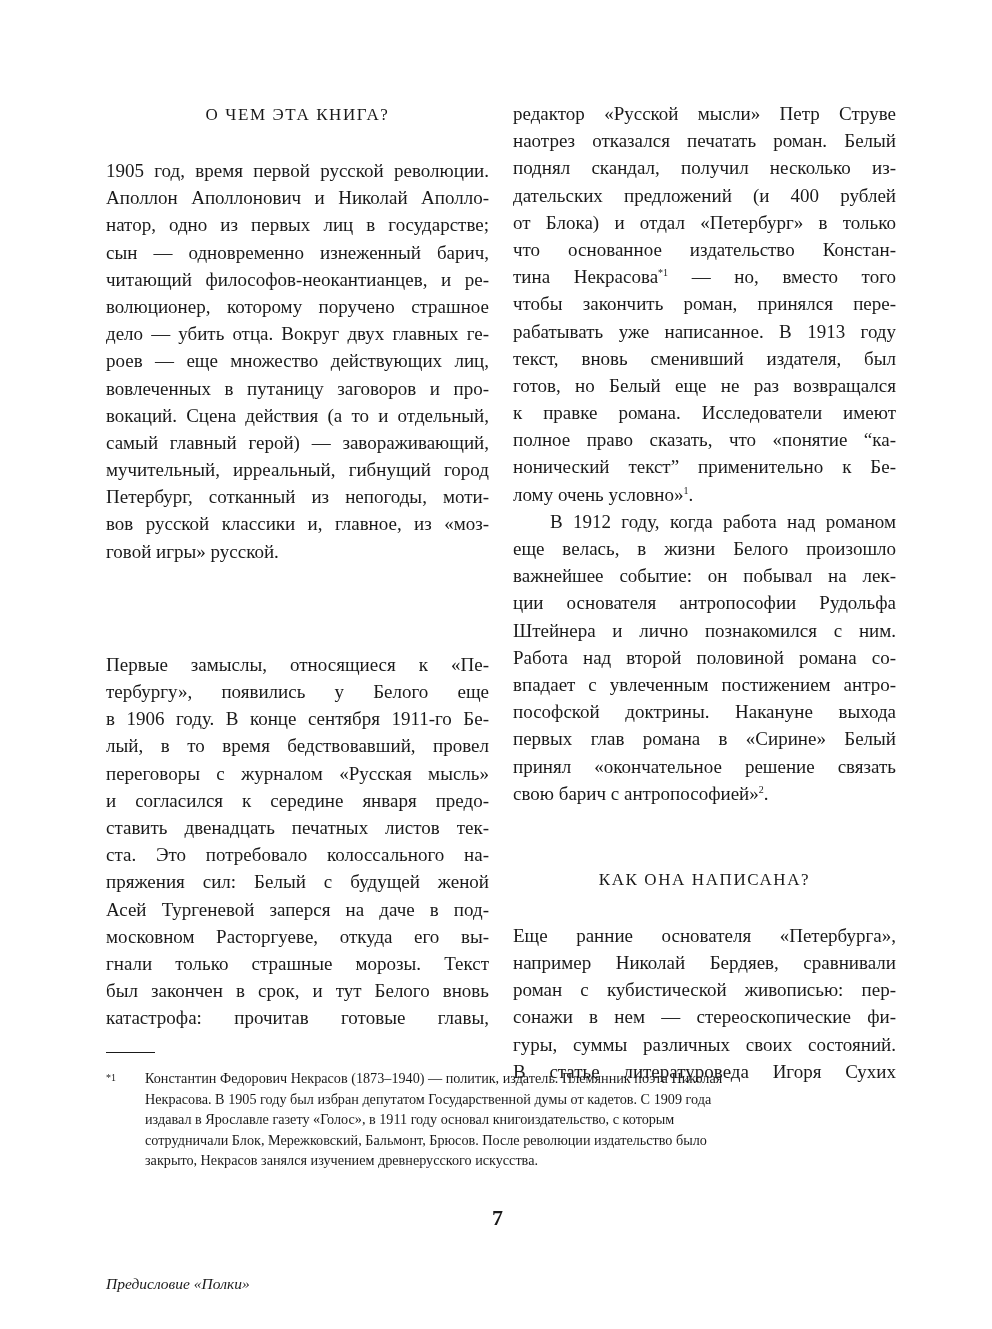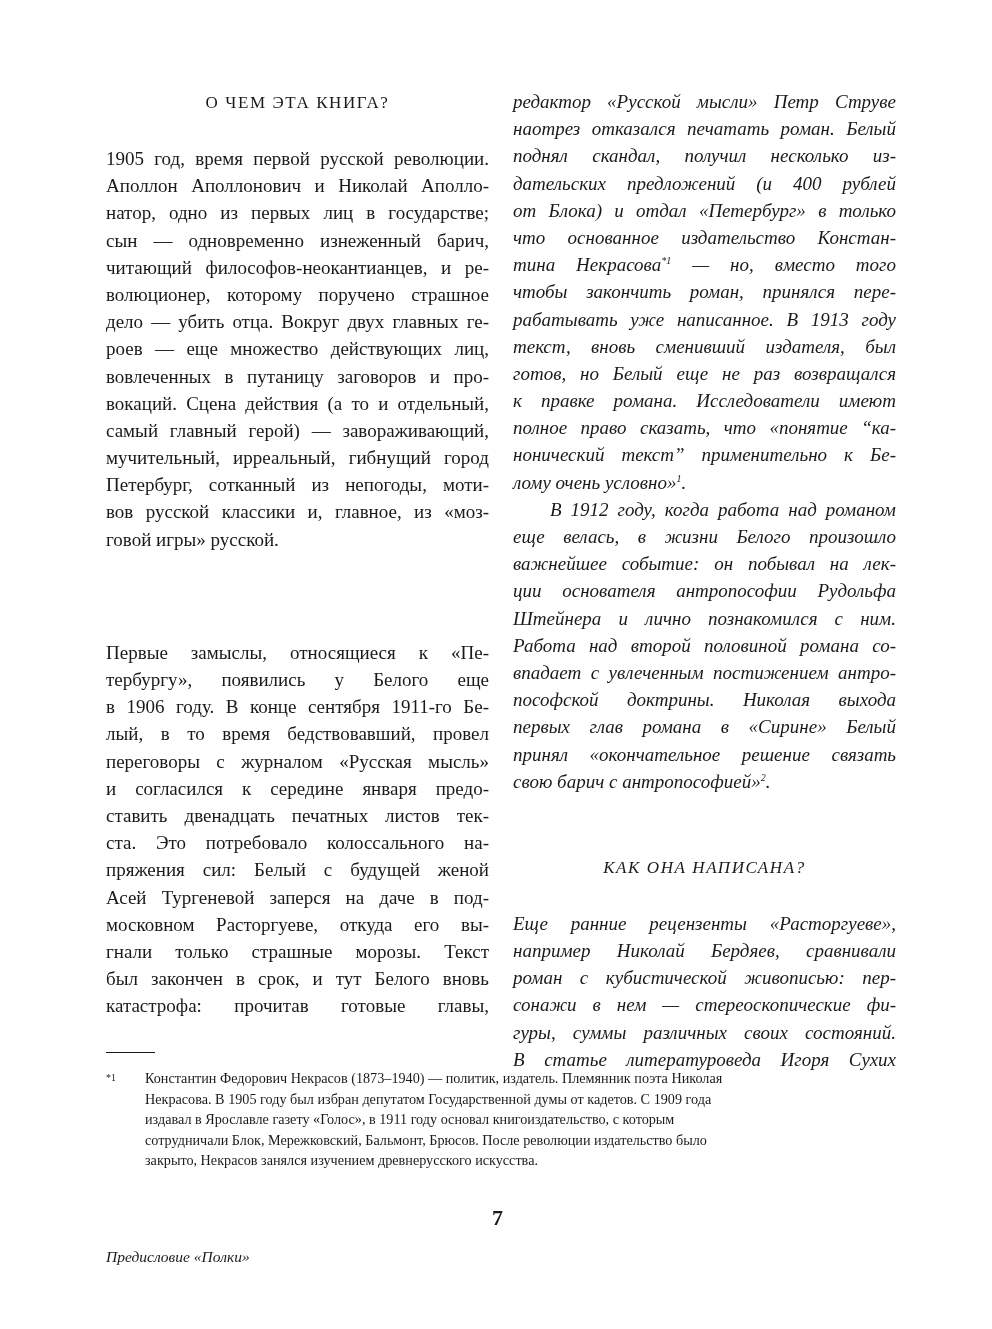--- a/index.html
+++ b/index.html
@@ -1,33 +1,33 @@
 <!DOCTYPE html>
 <html><head>
   <meta charset="utf-8">
   <style>
     html, body { margin: 0; padding: 0; background: #ffffff; }
     body { width: 992px; height: 1329px; position: relative; overflow: hidden; color: #1a1a1a; font-family: "Liberation Serif", "DejaVu Serif", serif; }
-    .col { position: absolute; top: 88px; width: 383px; }
+    .col { position: absolute; top: 100px; width: 383px; }
     .col-left { left: 106px; }
-    .col-right { left: 513px; font-style: italic; }
+    .col-right { left: 513px; }
     .heading { text-align: center; font-size: 17px; letter-spacing: 1.6px; line-height: 29px; margin: 0; font-weight: normal; }
     .para { font-size: 19px; line-height: 27.2px; margin: 0; text-align: justify; hyphens: manual; }
     .line { display: block; text-align: justify; text-align-last: justify; white-space: nowrap; height: 27.2px; }
     .line.last { text-align-last: left; }
     .indent { text-indent: 37px; }
     sup { font-size: 10px; line-height: 0; vertical-align: 7px; }
     .gap-a { height: 28px; }
     .gap-b { height: 58px; }
     .footnote-rule { position: absolute; left: 106px; top: 1052px; width: 49px; height: 1.3px; background: #1a1a1a; }
     .footnote { position: absolute; left: 106px; top: 1068px; width: 780px; font-size: 14.2px; line-height: 20.6px; }
     .fn-mark { position: absolute; left: 0; top: 0; font-size: 10px; }
     .fn-text { margin-left: 39px; }
     .fn-line { display: block; white-space: nowrap; }
-    .footer-title { position: absolute; left: 106px; top: 1248px; font-size: 15.5px; font-style: italic; }
+    .footer-title { position: absolute; left: 106px; top: 1275px; font-size: 15.5px; font-style: italic; }
     .page-num { position: absolute; left: 492px; top: 1205px; font-size: 22px; font-weight: bold; }
   </style>
 </head>
 <body>
 
 <div class="col col-left">
   <h2 class="heading">О ЧЕМ ЭТА КНИГА?</h2>
   <div class="gap-a"></div>
   <div class="para">
     <span class="line">1905 год, время первой русской революции.</span>
@@ -85,30 +85,30 @@
     <span class="line last"><span>лому очень условно»</span><sup>1</sup><span>.</span></span>
   </div>
   <div class="para">
     <span class="line indent">В 1912 году, когда работа над романом</span>
     <span class="line">еще велась, в жизни Белого произошло</span>
     <span class="line">важнейшее событие: он побывал на лек-</span>
     <span class="line">ции основателя антропософии Рудольфа</span>
     <span class="line">Штейнера и лично познакомился с ним.</span>
     <span class="line">Работа над второй половиной романа со-</span>
     <span class="line">впадает с увлеченным постижением антро-</span>
-    <span class="line">пософской доктрины. Николая выхода</span>
+    <span class="line">пософской доктрины. Накануне выхода</span>
     <span class="line">первых глав романа в «Сирине» Белый</span>
     <span class="line">принял «окончательное решение связать</span>
     <span class="line last"><span>свою барич с антропософией»</span><sup>2</sup><span>.</span></span>
   </div>
   <div class="gap-b"></div>
   <h2 class="heading">КАК ОНА НАПИСАНА?</h2>
   <div class="gap-a"></div>
   <div class="para">
-    <span class="line">Еще ранние рецензенты «Расторгуеве»,</span>
+    <span class="line">Еще ранние основателя «Петербурга»,</span>
     <span class="line">например Николай Бердяев, сравнивали</span>
     <span class="line">роман с кубистической живописью: пер-</span>
     <span class="line">сонажи в нем — стереоскопические фи-</span>
     <span class="line">гуры, суммы различных своих состояний.</span>
     <span class="line">В статье литературоведа Игоря Сухих</span>
   </div>
 </div>
 
 <div class="footnote-rule"></div>
 <div class="footnote">

